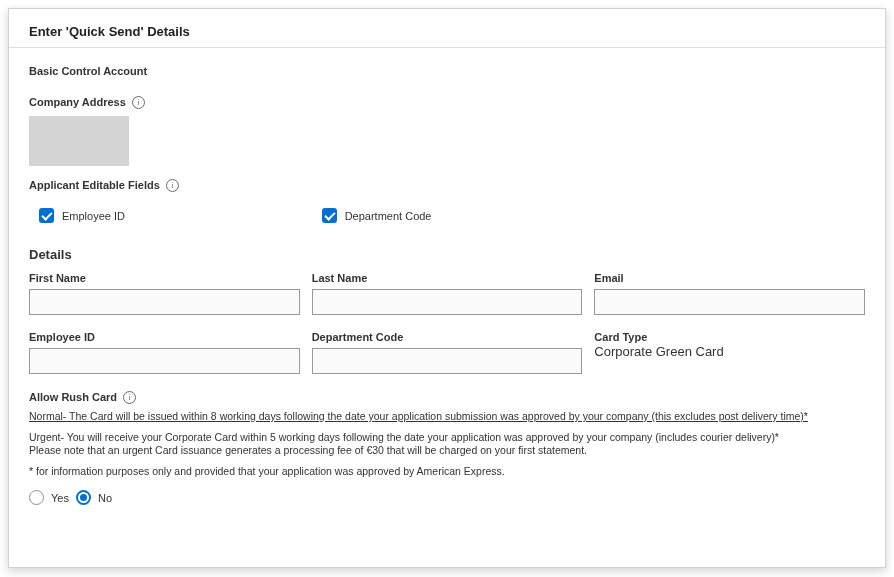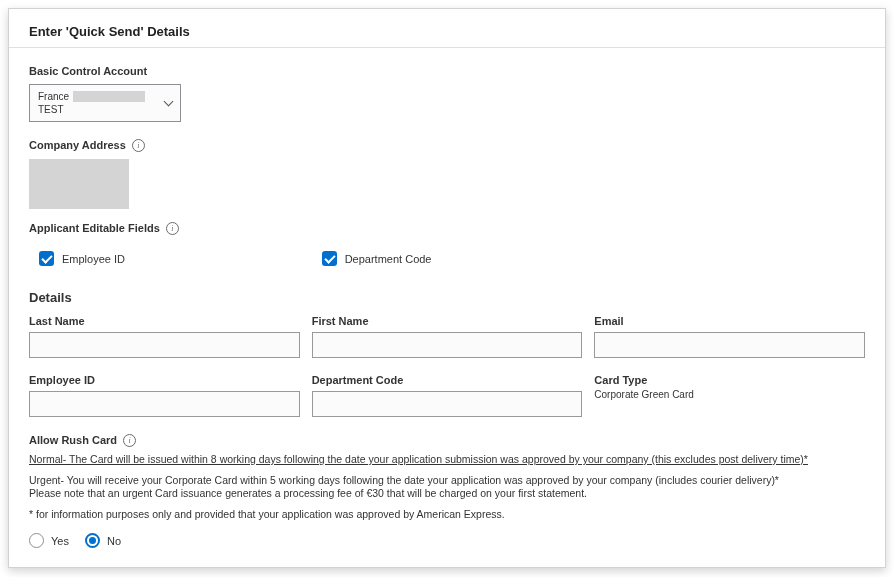--- a/index.html
+++ b/index.html
@@ -117,27 +117,27 @@
   .field-cell .field-label { margin-bottom: 4px; }
   .text-input {
     width: 100%;
     height: 26px;
     border: 1px solid #97999b;
     background: #fbfbfb;
     font-size: 11px;
     padding: 0 6px;
     font-family: "Liberation Sans", sans-serif;
   }
-  .static-value { font-size: 10px; color: #333; line-height: 14px; }
+  .static-value { font-size: 13px; color: #333; line-height: 14px; }
 
   .section-rush { margin-top: 16px; }
   .rush-text { font-size: 10.5px; color: #333; line-height: 13px; margin-top: 8px; max-width: 820px; }
   .rush-text.first { margin-top: 6px; text-decoration: underline; }
 
-  .radio-row { margin-top: 12px; display: flex; align-items: center; gap: 16px; }
+  .radio-row { margin-top: 12px; display: flex; align-items: center; gap: 7px; }
   .radio-item { display: flex; align-items: center; gap: 7px; cursor: pointer; }
   .radio {
     width: 15px; height: 15px;
     border-radius: 50%;
     border: 1px solid #8c8f93;
     background: #fff;
     position: relative;
     flex: 0 0 auto;
   }
   .radio.selected { border: 2px solid #006fcf; }
@@ -157,30 +157,20 @@
 <div class="card">
 
   <div class="card-header">
     <div class="page-title">Enter 'Quick Send' Details</div>
   </div>
 
   <div class="card-body">
 
     <div class="section-bca">
       <span class="field-label">Basic Control Account</span>
-      <div class="select-box">
-        <div class="select-text">
-          <div class="select-line1">
-            <span>France</span>
-            <span class="redacted-inline"></span>
-          </div>
-          <div class="select-line2">TEST</div>
-        </div>
-        <span class="chevron"></span>
-      </div>
     </div>
 
     <div class="section-company">
       <div class="label-row">
         <span class="field-label">Company Address</span>
         <span class="info-icon">i</span>
       </div>
       <div class="redacted-block"></div>
     </div>
 
@@ -200,25 +190,25 @@
         </div>
         <div></div>
       </div>
     </div>
 
     <div class="section-details">
       <div class="details-title">Details</div>
       <div class="details-grid">
 
         <div class="field-cell">
+          <span class="field-label">First Name</span>
+          <input class="text-input" type="text" value="" style="">
+        </div>
+        <div class="field-cell">
           <span class="field-label">Last Name</span>
-          <input class="text-input" type="text" value="" style="">
-        </div>
-        <div class="field-cell">
-          <span class="field-label">First Name</span>
           <input class="text-input" type="text" value="" style="">
         </div>
         <div class="field-cell">
           <span class="field-label">Email</span>
           <input class="text-input" type="text" value="" style="">
         </div>
 
         <div class="field-cell">
           <span class="field-label">Employee ID</span>
           <input class="text-input" type="text" value="" style="">

